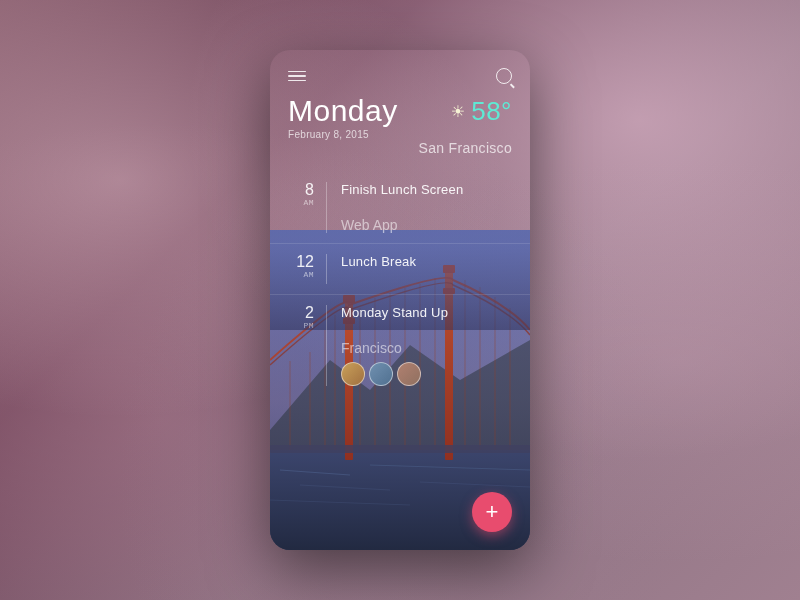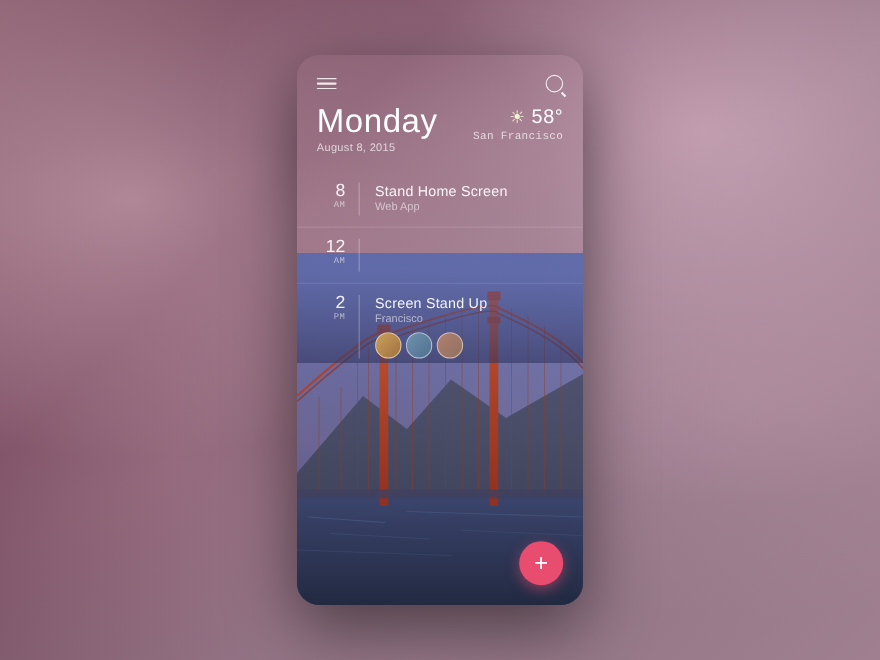--- a/index.html
+++ b/index.html
@@ -143,32 +143,31 @@
       align-items: center;
       gap: 6px;
     }
 
     .sun-icon {
       color: rgba(255,255,220,0.9);
       font-size: 16px;
     }
 
     .temp {
-      font-size: 18px;
+      font-size: 26px;
       font-weight: 300;
-      color: #ffffff;
+      color: #5eead4;
       letter-spacing: 0.5px;
     }
 
     .weather-location {
-      font-size: 10px;
+      font-size: 14px;
       color: rgba(255,255,255,0.7);
-      margin-top: 2px;
+      margin-top: 13px;
       letter-spacing: 0.3px;
-      font-family: Liberation Mono, monospace;
     }
 
     
     .events-list {
       flex: 1;
       padding: 16px 0 0 0;
       display: flex;
       flex-direction: column;
     }
 
@@ -218,23 +217,23 @@
     }
 
     .event-title {
       font-size: 13px;
       font-weight: 400;
       color: rgba(255,255,255,0.92);
       letter-spacing: 0.2px;
     }
 
     .event-sub {
-      font-size: 10px;
+      font-size: 14px;
       color: rgba(255,255,255,0.55);
-      margin-top: 2px;
+      margin-top: 20px;
     }
 
     
     .avatar-row {
       display: flex;
       gap: 4px;
       margin-top: 6px;
     }
 
     .avatar {
@@ -372,61 +371,64 @@
         <span></span>
         <span></span>
         <span></span>
       </div>
       <div class="search-icon"></div>
     </div>
 
     <div class="date-weather">
       <div class="date-section">
         <div class="day-name">Monday</div>
-        <div class="date-sub">August 8, 2015</div>
+        <div class="date-sub">February 8, 2015</div>
       </div>
       <div class="weather-section">
         <div class="weather-top">
           <span class="sun-icon">☀</span>
           <span class="temp">58°</span>
         </div>
         <div class="weather-location">San Francisco</div>
       </div>
     </div>
 
     <div class="events-list">
 
       <div class="event-item">
         <div class="event-time">
           <div class="hour">8</div>
           <div class="period">AM</div>
         </div>
         <div class="event-divider"></div>
         <div class="event-details">
-          <div class="event-title">Stand Home Screen</div>
+          <div class="event-title">Finish Lunch Screen</div>
           <div class="event-sub">Web App</div>
         </div>
       </div>
 
       <div class="event-item">
         <div class="event-time">
           <div class="hour">12</div>
           <div class="period">AM</div>
         </div>
         <div class="event-divider"></div>
+        <div class="event-details">
+          <div class="event-title">Lunch Break</div>
+        </div>
       </div>
 
       <div class="event-item">
         <div class="event-time">
           <div class="hour">2</div>
           <div class="period">PM</div>
         </div>
         <div class="event-divider"></div>
         <div class="event-details">
-          <div class="event-title">Screen Stand Up</div>
+          <div class="event-title">Monday Stand Up</div>
           <div class="event-sub">Francisco</div>
           <div class="avatar-row">
             <div class="avatar avatar-1"></div>
             <div class="avatar avatar-2"></div>
             <div class="avatar avatar-3"></div>
           </div>
         </div>
       </div>
 
     </div>

